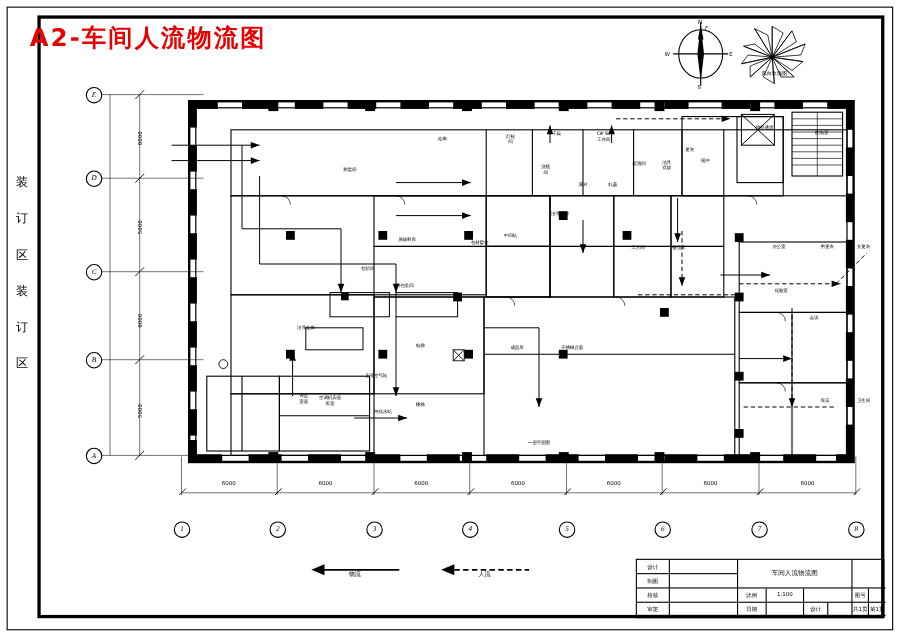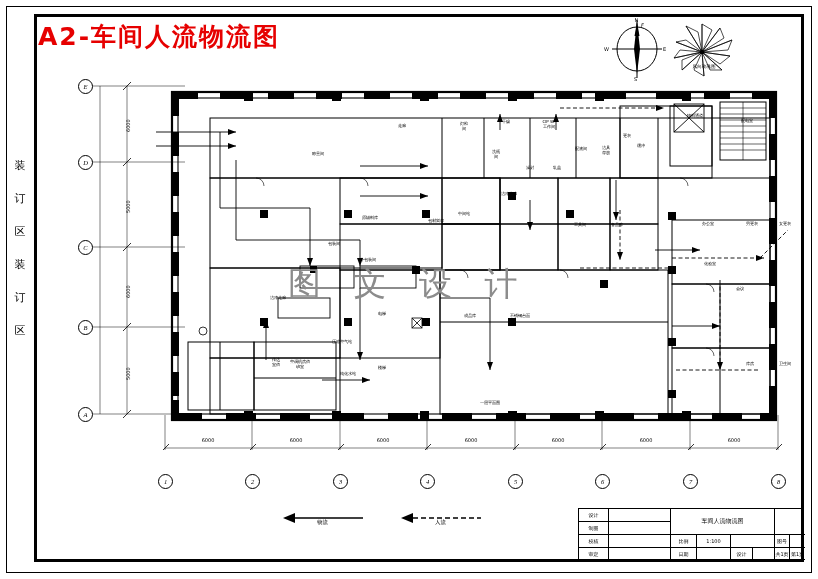--- a/index.html
+++ b/index.html
@@ -4,21 +4,21 @@
 <style>
   html,body{margin:0;padding:0;background:#fff;}
   body{width:818px;height:579px;overflow:hidden;font-family:"Liberation Sans","DejaVu Sans",sans-serif;}
   #root{position:relative;width:818px;height:579px;background:#fff;}
 
   
   .sheet-outer{position:absolute;left:6px;top:6px;width:806px;height:567px;border:1px solid #000;box-sizing:border-box;}
   .sheet-inner{position:absolute;left:34px;top:14px;width:770px;height:548px;border:3px solid #000;box-sizing:border-box;}
 
   
-  .dwg-title{position:absolute;left:38px;top:20px;font-size:25px;font-weight:bold;color:#e60000;
+  .dwg-title{position:absolute;left:27px;top:20px;font-size:22px;font-weight:bold;color:#e60000;
     font-family:"DejaVu Sans","Liberation Sans",sans-serif;letter-spacing:2px;white-space:nowrap;}
 
   
   .bind-col{position:absolute;left:8px;top:160px;width:24px;display:flex;flex-direction:column;align-items:center;}
   .bind-col span{font-size:11px;color:#000;line-height:1;margin-bottom:22px;font-family:"DejaVu Sans",sans-serif;}
 
   
   .compass{position:absolute;left:604px;top:16px;width:66px;height:66px;}
   .windrose{position:absolute;left:672px;top:22px;width:64px;height:60px;}
   .windrose-cap{position:absolute;left:668px;top:64px;width:72px;text-align:center;font-size:4.6px;
@@ -463,21 +463,20 @@
         <div class="rm" style="left: 588px; top: 152px; width: 120px;">办公室</div>
         <div class="rm" style="left: 632px; top: 152px; width: 120px;">男更衣</div>
         <div class="rm" style="left: 665px; top: 152px; width: 120px;">女更衣</div>
         <div class="rm" style="left: 590px; top: 192px; width: 120px;">化验室</div>
         <div class="rm" style="left: 620px; top: 217px; width: 120px;">会议</div>
         <div class="rm" style="left: 630px; top: 292px; width: 120px;">库房</div>
         <div class="rm" style="left: 665px; top: 292px; width: 120px;">卫生间</div>
       </div>
   </div>
 
-  <div class="wm">图 文 设 计</div>
 
   <div class="legend">
     <svg width="230" height="34" viewBox="0 0 230 34">
       <g stroke="#000" stroke-width="1.6" fill="none">
         <line x1="12" y1="10" x2="88" y2="10"></line>
       </g>
       <polygon points="8,10 20,5 20,15" fill="#000"></polygon>
       <g stroke="#000" stroke-width="1.6" fill="none" stroke-dasharray="5,3">
         <line x1="130" y1="10" x2="206" y2="10"></line>
       </g>

